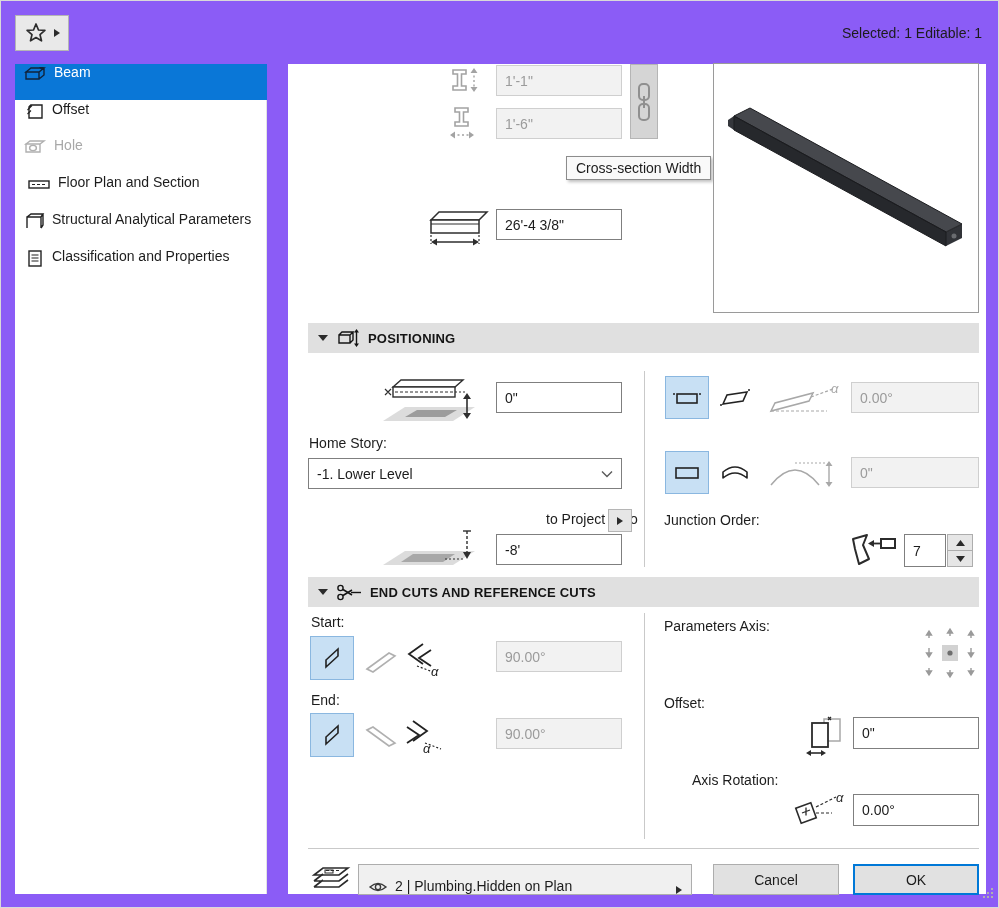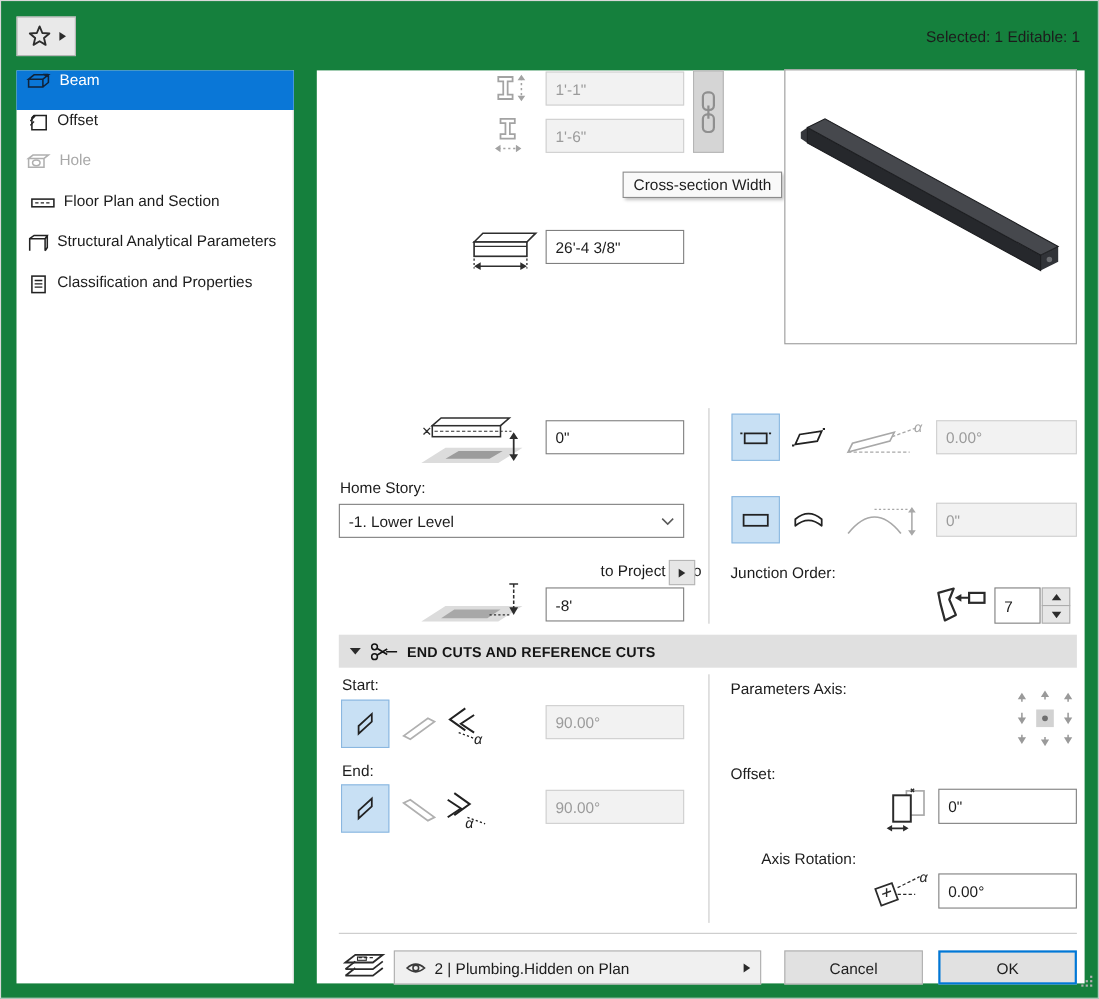--- a/index.html
+++ b/index.html
@@ -1,17 +1,17 @@
 <!DOCTYPE html>
 <html><head>
 <meta charset="utf-8">
 <style>
   html,body{margin:0;padding:0;}
   body{font-family:"Liberation Sans", sans-serif; background:#f0f0f0;}
-  #root{position:relative;width:999px;height:908px;background:#15803d;overflow:hidden;border:1px solid #d9d9d9;box-sizing:border-box;}
+  #root{position:relative;width:999px;height:908px;background:#8b5cf6;overflow:hidden;border:1px solid #d9d9d9;box-sizing:border-box;}
   .abs{position:absolute;box-sizing:border-box;}
   .panel{background:#ffffff;}
   .lbl{font-size:14px;color:#1c1c1c;white-space:nowrap;}
   .txtinput{border:1px solid #7f7f7f;background:#fff;font-family:"Liberation Sans",sans-serif;font-size:14px;color:#1c1c1c;padding:0 8px;outline:none;}
   .txtinput.dis{background:#f2f2f2;border-color:#cfcfcf;color:#9b9b9b;}
   .selectbox{border:1px solid #7f7f7f;background:#fff;display:flex;align-items:center;justify-content:space-between;padding:0 8px;font-size:14px;color:#1c1c1c;cursor:default;}
   .sechdr{background:#e0e0e0;display:flex;align-items:center;gap:8px;padding:0 10px;}
   .sechdr .t{font-size:13px;font-weight:bold;color:#141414;letter-spacing:.2px;}
   .tri-down{width:0;height:0;border-left:5px solid transparent;border-right:5px solid transparent;border-top:6px solid #2b2b2b;}
   .tri-right{width:0;height:0;border-top:4px solid transparent;border-bottom:4px solid transparent;border-left:6px solid #2b2b2b;}
@@ -135,20 +135,29 @@
     <svg width="264" height="248" viewBox="0 0 264 248">
       <polygon points="20,52 36,44 248,160 232,168" fill="#46484d"></polygon>
       <polygon points="20,52 232,168 232,182 20,66" fill="#26282c"></polygon>
       <polygon points="232,168 248,160 248,174 232,182" fill="#313338"></polygon>
       <polygon points="20,52 20,66 14,62 14,56" fill="#35373c"></polygon>
       <circle cx="240" cy="172" r="2.5" fill="#6a6c70"></circle>
       <path d="M20 52 36 44 248 160 232 168 Z M20 52 232 168 232 182 20 66 Z" fill="none" stroke="#1b1c1f" stroke-width="1"></path>
     </svg>
   </div>
 
+  <div class="abs sechdr" style="left:307px;top:322px;width:671px;height:30px;">
+    <span class="tri-down"></span>
+    <svg width="24" height="22" viewBox="0 0 24 22">
+        <path d="M3 8 H14 V16 H3 Z M3 8 L6 5 H17 L14 8 M14 16 L17 13 V5" fill="none" stroke="#141414" stroke-width="1.4"></path>
+        <path d="M20.5 4 V18" stroke="#141414" stroke-width="1.4"></path>
+        <path d="M20.5 2 l-2.5 3.5 h5 Z M20.5 20 l-2.5 -3.5 h5 Z" fill="#141414"></path>
+      </svg>
+    <span class="t">POSITIONING</span>
+  </div>
 
   <div class="abs" style="left:378px;top:372px;">
     <svg width="112" height="52" viewBox="0 0 112 52">
         <polygon points="4,48 26,34 96,34 74,48" fill="#dcdcdc"></polygon>
         <polygon points="26,44 38,37 78,37 66,44" fill="#9c9c9c"></polygon>
         <path d="M14 14 L22 7 H84 L76 14 Z" fill="#fff" stroke="#2e2e2e" stroke-width="1.4"></path>
         <rect x="14" y="14" width="62" height="10" fill="#fff" stroke="#2e2e2e" stroke-width="1.4"></rect>
         <path d="M16 19 H74" stroke="#2e2e2e" stroke-width="1" stroke-dasharray="3 2"></path>
         <path d="M9 19 l3 -3 m-3 3 l3 3 m-3 -3 l-3 -3 m3 3 l-3 3" stroke="#2e2e2e" stroke-width="1.2"></path>
         <path d="M76 19 H88" stroke="#2e2e2e" stroke-width="1" stroke-dasharray="2 2"></path>
@@ -348,21 +357,21 @@
   <div class="abs hline" style="left:307px;top:847px;width:671px;"></div>
 
   <div class="abs" style="left:309px;top:859px;">
     <svg width="42" height="36" viewBox="0 0 42 36">
         <path d="M4 15 L13 8 H38 L29 15 Z" fill="none" stroke="#2b2b2b" stroke-width="1.6"></path>
         <path d="M16 10.5 h3 m2 0 h3 m2 0 h3" stroke="#2b2b2b" stroke-width="1.2"></path>
         <rect x="15" y="10" width="8" height="3" fill="none" stroke="#2b2b2b" stroke-width="1"></rect>
         <path d="M4 21 L13 14 M4 21 H29 L38 14 M4 27 L13 20 M4 27 H29 L38 20" fill="none" stroke="#2b2b2b" stroke-width="1.6"></path>
       </svg>
   </div>
-  <div class="abs combo" style="left:357px;top:863px;width:334px;height:31px;">
+  <div class="abs combo" style="left:357px;top:863px;width:334px;height:31px;align-items:flex-end;">
     <svg width="20" height="14" viewBox="0 0 20 14">
         <path d="M2 7 Q10 0 18 7 Q10 14 2 7 Z" fill="none" stroke="#3a3a3a" stroke-width="1.4"></path>
         <circle cx="10" cy="7" r="2.6" fill="none" stroke="#3a3a3a" stroke-width="1.4"></circle>
       </svg>
     <span style="flex:1;">2 | Plumbing.Hidden on Plan</span>
     <span class="tri-right"></span>
   </div>
   <button class="abs btn" style="left:712px;top:863px;width:126px;height:31px;">Cancel</button>
   <button class="abs btn primary" style="left:852px;top:863px;width:126px;height:31px;">OK</button>
 

